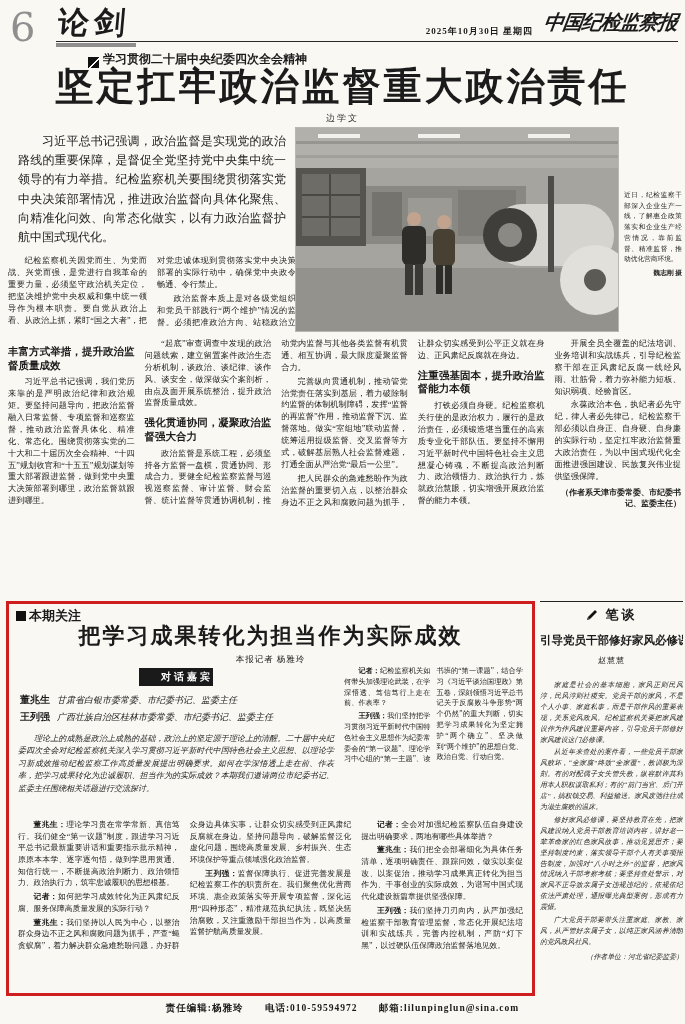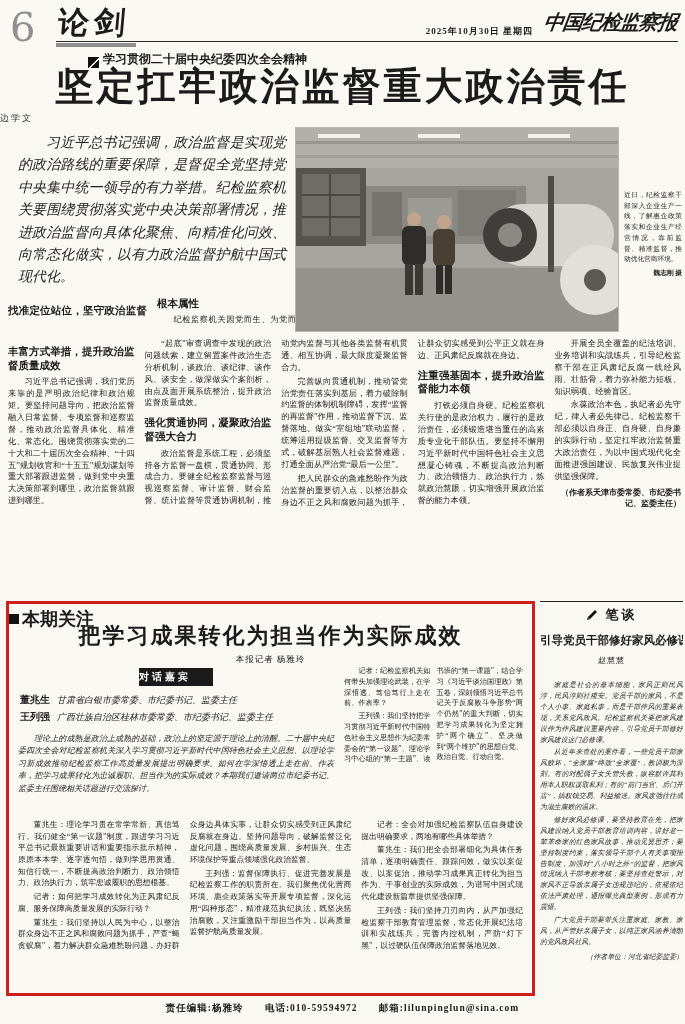--- a/index.html
+++ b/index.html
@@ -12,57 +12,57 @@
   .hdr-section{position:absolute;left:58px;top:2px;font-size:31px;font-weight:bold;letter-spacing:5px;transform:skewX(-5deg)}
   .hdr-rule{position:absolute;left:56px;top:41px;width:622px;height:1px;background:#2a2a2a}
   .hdr-bar{position:absolute;left:56px;top:43px;width:80px;height:4px;background:#8f8f8f}
   .hdr-date{position:absolute;right:152px;top:25px;font-size:9px;font-weight:bold;letter-spacing:1px}
   .masthead{position:absolute;right:8px;top:9px;font-size:20px;font-weight:900;font-style:italic;transform:skewX(-8deg);letter-spacing:-1px}
 
   
   .kicker{position:absolute;left:88px;top:51px;display:flex;align-items:flex-end;gap:4px;font-size:12px;font-weight:bold}
   .kicker-icon{width:11px;height:11px;background:linear-gradient(135deg,#111 52%,#fff 52%,#fff 62%,#111 62%)}
   .headline{position:absolute;left:0;top:61px;width:100%;text-align:center;font-size:38px;font-weight:bold;letter-spacing:3px}
-  .byline{position:absolute;left:0;top:112px;width:100%;text-align:left;font-size:9px;color:#333;letter-spacing:2px}
+  .byline{position:absolute;left:0;top:112px;width:100%;text-align:center;font-size:9px;color:#333;letter-spacing:2px}
 
   .flow-a{position:absolute;left:8px;top:130px;width:288px;height:203px;column-count:2;column-gap:10px;
           font-size:8.2px;line-height:1.45;text-align:justify;overflow:hidden}
-  .lead{column-span:all;font-size:14px;line-height:1.6;font-style:italic;padding:2px 10px 8px;text-indent:2em;color:#222}
+  .lead{column-span:all;font-size:12px;line-height:1.6;padding:2px 10px 8px;text-indent:2em;color:#222}
   .subhead{font-size:10.5px;font-weight:bold;margin:7px 0 4px;break-after:avoid;line-height:1.3}
   .bodytext{text-indent:2em;margin-bottom:2px}
   .flow-b{position:absolute;left:8px;top:338px;width:673px;height:258px;column-count:5;column-gap:10px;
           font-size:8.2px;line-height:1.45;text-align:justify;overflow:hidden}
   .author-note{text-align:right;font-weight:bold;margin-top:4px;font-size:8px}
 
   
   .photo{position:absolute;left:296px;top:128px;width:322px;height:203px;outline:1px solid #b9b7b2}
   .photo svg{display:block;width:100%;height:100%}
   .photo-caption{position:absolute;left:624px;top:128px;width:58px;height:203px;font-size:6.7px;line-height:1.6;
                  text-align:justify;padding-top:62px;color:#222}
   .credit{display:block;text-align:right;font-weight:bold;margin-top:3px}
 
   
   .focusbox{position:absolute;left:6px;top:601px;width:529px;height:395px;border:3px solid #ce1e1e;background:#f9f8f3}
-  .focus-label{position:absolute;left:0;top:3px;display:flex;align-items:center;gap:3px;font-size:18px;font-weight:bold}
+  .focus-label{position:absolute;left:7px;top:3px;display:flex;align-items:center;gap:3px;font-size:13px;font-weight:bold}
   .focus-label-icon{width:10px;height:10px;background:#121212}
   .focus-title{text-align:center;font-size:22px;font-weight:bold;letter-spacing:2px;margin-top:17px}
   .focus-byline{text-align:center;font-size:8.5px;margin-top:3px;letter-spacing:1px}
   .focus-body{position:absolute;left:9px;right:9px;top:62px;bottom:6px}
   .focus-toprow{display:flex;gap:10px;height:146px}
   .guest-panel{width:316px;flex:none}
-  .guest-label{display:block;width:74px;margin:2px auto 7px;background:#1a1a1a;color:#fff;text-align:left;
+  .guest-label{display:block;width:74px;margin:2px auto 7px;background:#1a1a1a;color:#fff;text-align:right;
                font-size:10px;font-weight:bold;letter-spacing:3px;padding:2px 0}
   .guest-row{font-size:9px;margin:3px 2px;font-style:italic}
   .guest-name{font-weight:bold;font-style:normal;font-size:10px;margin-right:7px}
   .focus-intro{font-size:8px;line-height:1.55;font-style:italic;text-align:justify;text-indent:2em;margin-top:9px;color:#222}
   .qa-top{flex:1;column-count:2;column-gap:6px;font-size:7.2px;line-height:1.5;text-align:justify;overflow:hidden}
   .qa-cols{margin-top:7px;height:172px;column-count:3;column-gap:10px;font-size:7.8px;line-height:1.5;
            text-align:justify;overflow:hidden}
   .qa-p{text-indent:2em;margin-bottom:2px}
-  .speaker{font-weight:normal}
+  .speaker{font-weight:bold}
 
   
   .essay{position:absolute;left:540px;top:601px;width:143px;height:395px;display:flex;flex-direction:column;overflow:hidden}
   .essay-hd{display:flex;align-items:center;justify-content:center;gap:8px;font-size:13px;font-weight:bold;
             border-top:1px solid #222;padding-top:4px;letter-spacing:3px}
   .pen-icon{width:12px;height:12px;display:inline-block}
   .essay-title{font-size:11.5px;font-weight:bold;text-align:center;margin-top:9px;white-space:nowrap}
   .essay-author{font-size:8px;text-align:center;margin:7px 0 14px;letter-spacing:1px}
   .essay-body{flex:1;font-size:6.9px;line-height:1.58;text-align:justify;font-style:italic;overflow:hidden;color:#1f1f1f}
   .essay-p{text-indent:2em;margin-bottom:2px}
@@ -86,21 +86,20 @@
 
   <div class="kicker">
     <span class="kicker-icon"></span>
     <span>学习贯彻二十届中央纪委四次全会精神</span>
   </div>
   <h1 class="headline">坚定扛牢政治监督重大政治责任</h1>
   <div class="byline">边学文</div>
 
   <div class="flow-a" id="flow-a">
     <p class="lead">习近平总书记强调，政治监督是实现党的政治路线的重要保障，是督促全党坚持党中央集中统一领导的有力举措。纪检监察机关要围绕贯彻落实党中央决策部署情况，推进政治监督向具体化聚焦、向精准化问效、向常态化做实，以有力政治监督护航中国式现代化。</p>
-  <h3 class="subhead">找准定位站位，坚守政治监督根本属性</h3>
       <p class="bodytext">纪检监察机关因党而生、为党而战、兴党而强，是党进行自我革命的重要力量，必须坚守政治机关定位，把坚决维护党中央权威和集中统一领导作为根本职责。要自觉从政治上看、从政治上抓，紧盯“国之大者”，把对党忠诚体现到贯彻落实党中央决策部署的实际行动中，确保党中央政令畅通、令行禁止。</p>
       <p class="bodytext">政治监督本质上是对各级党组织和党员干部践行“两个维护”情况的监督。必须把准政治方向、站稳政治立场，督促全党增强“四个意识”、坚定“四个自信”，始终在思想上政治上行动上同以习近平同志为核心的党中央保持高度一致，不折不扣落实政治要求。</p>
     </div>
 
   <figure class="photo">
     <svg viewBox="0 0 322 203" preserveAspectRatio="none">
       <rect width="322" height="203" fill="#c7c5c0"></rect>
       <rect width="322" height="40" fill="#b2b0ab"></rect>
       <rect y="13" width="322" height="3" fill="#97958f"></rect>
       <rect y="27" width="322" height="3" fill="#a19f99"></rect>

